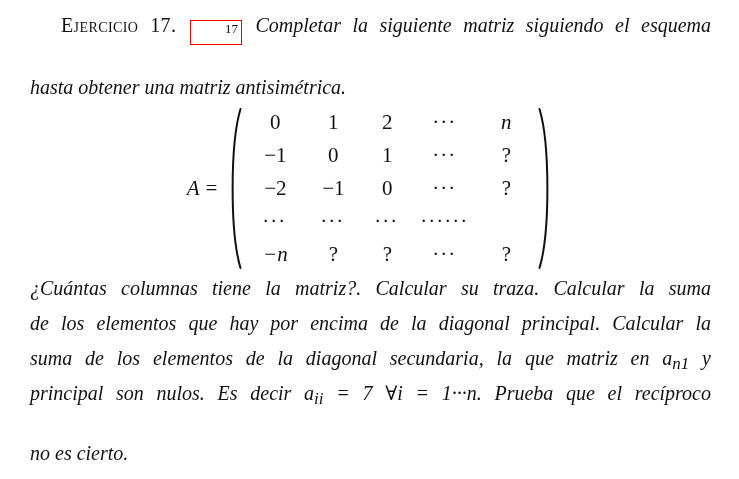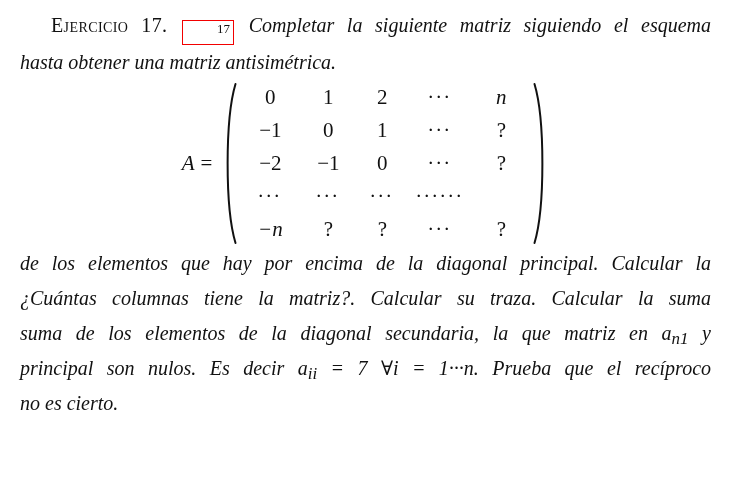--- a/index.html
+++ b/index.html
@@ -4,34 +4,34 @@
 <style>
   html, body { margin: 0; padding: 0; background: #ffffff; }
   .page {
     position: relative;
     width: 739px;
     height: 479px;
     background: #ffffff;
     color: #111111;
     font-family: "Liberation Serif", "DejaVu Serif", serif;
     box-sizing: border-box;
-    padding: 8px 28px 0 20px;
+    padding: 8px 28px 0 30px;
     overflow: hidden;
   }
   .body-text {
     font-style: italic;
     font-size: 20px;
     line-height: 35px;
   }
   .line {
     text-align: justify;
     text-align-last: justify;
     white-space: normal;
   }
-  .line.last { text-align-last: left; }
+  .line.last { text-align-last: left; margin-top: 25px; }
   .indent { text-indent: 31px; }
   .heading {
     font-style: normal;
     font-variant: small-caps;
     letter-spacing: 0.4px;
   }
   .footref {
     display: inline-block;
     font-style: normal;
     font-size: 13px;
@@ -126,24 +126,24 @@
       <span class="cell">?</span>
     </div>
 
     <svg class="paren" width="17" height="165" viewBox="0 0 17 165" preserveAspectRatio="none">
       <path d="M2.5 3 C13 38 13 127 2.5 162" stroke="#111111" stroke-width="2" fill="none" stroke-linecap="round"></path>
     </svg>
   </div>
 
   <div class="body-text">
     <div class="line">
-      <span>de los elementos que hay por encima de la diagonal principal. Calcular la</span>
+      <span>¿Cuántas columnas tiene la matriz?. Calcular su traza. Calcular la suma</span>
     </div>
     <div class="line">
-      <span>¿Cuántas columnas tiene la matriz?. Calcular su traza. Calcular la suma</span>
+      <span>de los elementos que hay por encima de la diagonal principal. Calcular la</span>
     </div>
     <div class="line">
       <span>suma de los elementos de la diagonal secundaria, la que matriz en a</span><sub>n1</sub><span> y</span>
     </div>
   </div>
 
   <div class="body-text">
     <div class="line">
       <span>principal son nulos. Es decir a</span><sub>ii</sub><span> = 7 ∀i = 1···n. Prueba que el recíproco</span>
     </div>

